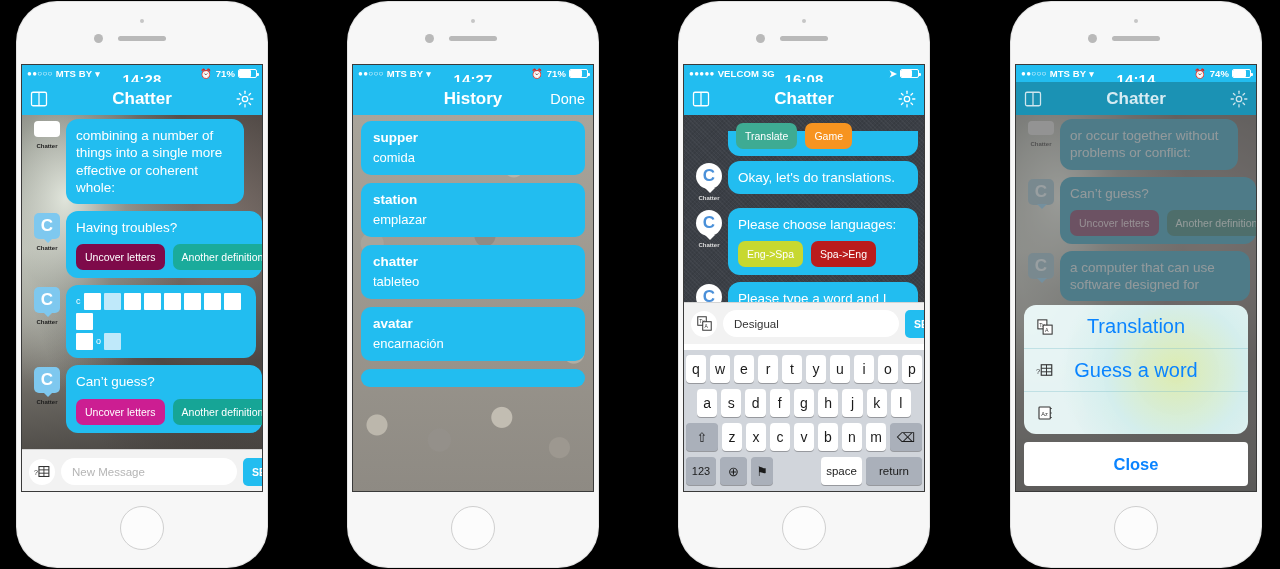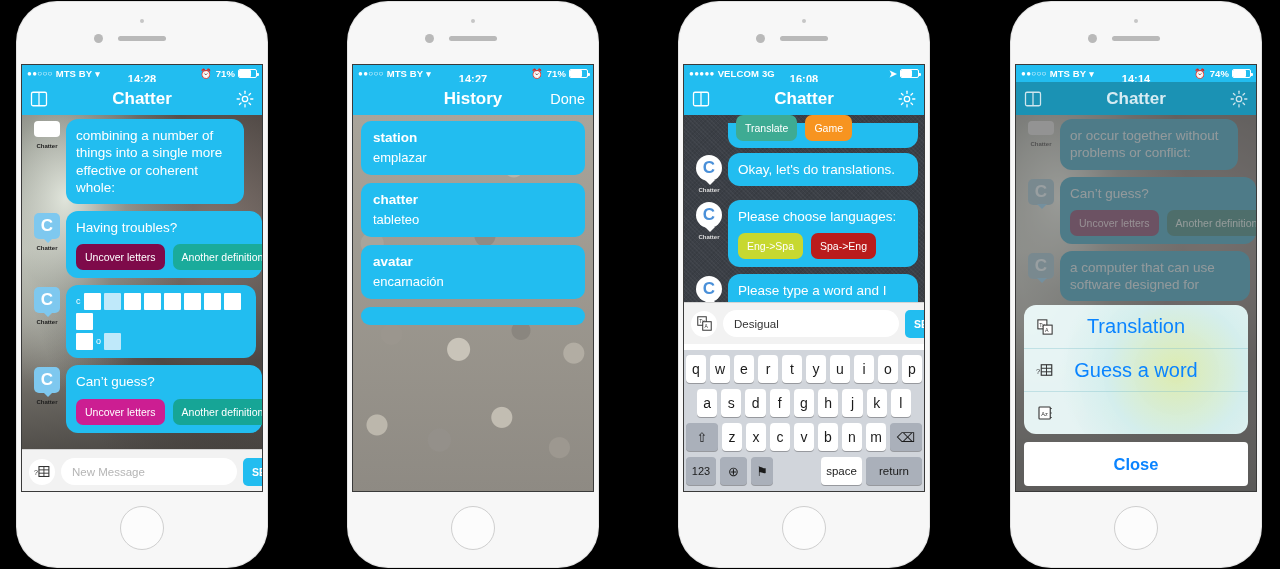--- a/index.html
+++ b/index.html
@@ -41,21 +41,21 @@
     border: 1px solid #3a3a3a;
   }
 
   
   .statusbar {
     height: 17px; display: flex; align-items: center;
     padding: 0 5px; font-size: 9.5px; font-weight: bold; color: #fff;
     background: #22bdf0; letter-spacing: .1px;
   }
   .sb-left { display: flex; align-items: center; gap: 3px; flex: 1 1 0; }
-  .sb-mid  { flex: 0 0 auto; font-size: 11px; margin-top: 11px; }
+  .sb-mid  { flex: 0 0 auto; font-size: 15px; margin-top: 11px; }
   .sb-right{ display: flex; align-items: center; justify-content: flex-end;
              gap: 3px; flex: 1 1 0; }
   .dots { letter-spacing: .3px; font-size: 8px; }
   .wifi { font-size: 9px; }
   .battery { display: inline-block; width: 19px; height: 8.5px;
              border: 1px solid #fff; border-radius: 2px; position: relative; }
   .battery::after { content:""; position:absolute; right:-3px; top:2.5px;
                     width:2px; height:3.5px; background:#fff; border-radius:0 1px 1px 0;}
   .battery i { display:block; height:100%; background:#fff; border-radius:1px; }
 
@@ -365,20 +365,24 @@
         </span>
       </div>
 
       <div class="navbar">
         <div class="title">History</div>
         <span class="nav-right-text">Done</span>
       </div>
 
       <div class="histbody bg-pebble">
         <div class="histcard">
+          <div class="w">supper</div>
+          <div class="t">comida</div>
+        </div>
+        <div class="histcard">
           <div class="w">station</div>
           <div class="t">emplazar</div>
         </div>
         <div class="histcard">
           <div class="w">chatter</div>
           <div class="t">tableteo</div>
         </div>
         <div class="histcard">
           <div class="w">avatar</div>
           <div class="t">encarnación</div>
@@ -426,21 +430,21 @@
               <line x1="19.5" y1="12" x2="22.5" y2="12"></line>
             <line x1="4.6" y1="4.6" x2="6.7" y2="6.7"></line>
               <line x1="17.3" y1="17.3" x2="19.4" y2="19.4"></line>
             <line x1="19.4" y1="4.6" x2="17.3" y2="6.7"></line>
               <line x1="6.7" y1="17.3" x2="4.6" y2="19.4"></line>
           </g>
         </svg>
       </div>
 
       <div class="chatbody bg-dark" style="height:187px">
-        <div class="chatscroll" style="padding-top:8px">
+        <div class="chatscroll" style="padding-top:16px">
 
           <div class="msgrow" style="margin-bottom:5px">
             <div class="avatar-col"></div>
             <div class="bubble wide" style="padding:0 8px 7px 8px;border-radius:0 0 12px 12px">
               <div class="btnrow" style="margin-top:0">
                 <button class="chip greenish" style="margin-top:-8px">Translate</button>
                 <button class="chip orange" style="margin-top:-8px">Game</button>
               </div>
             </div>
           </div>

